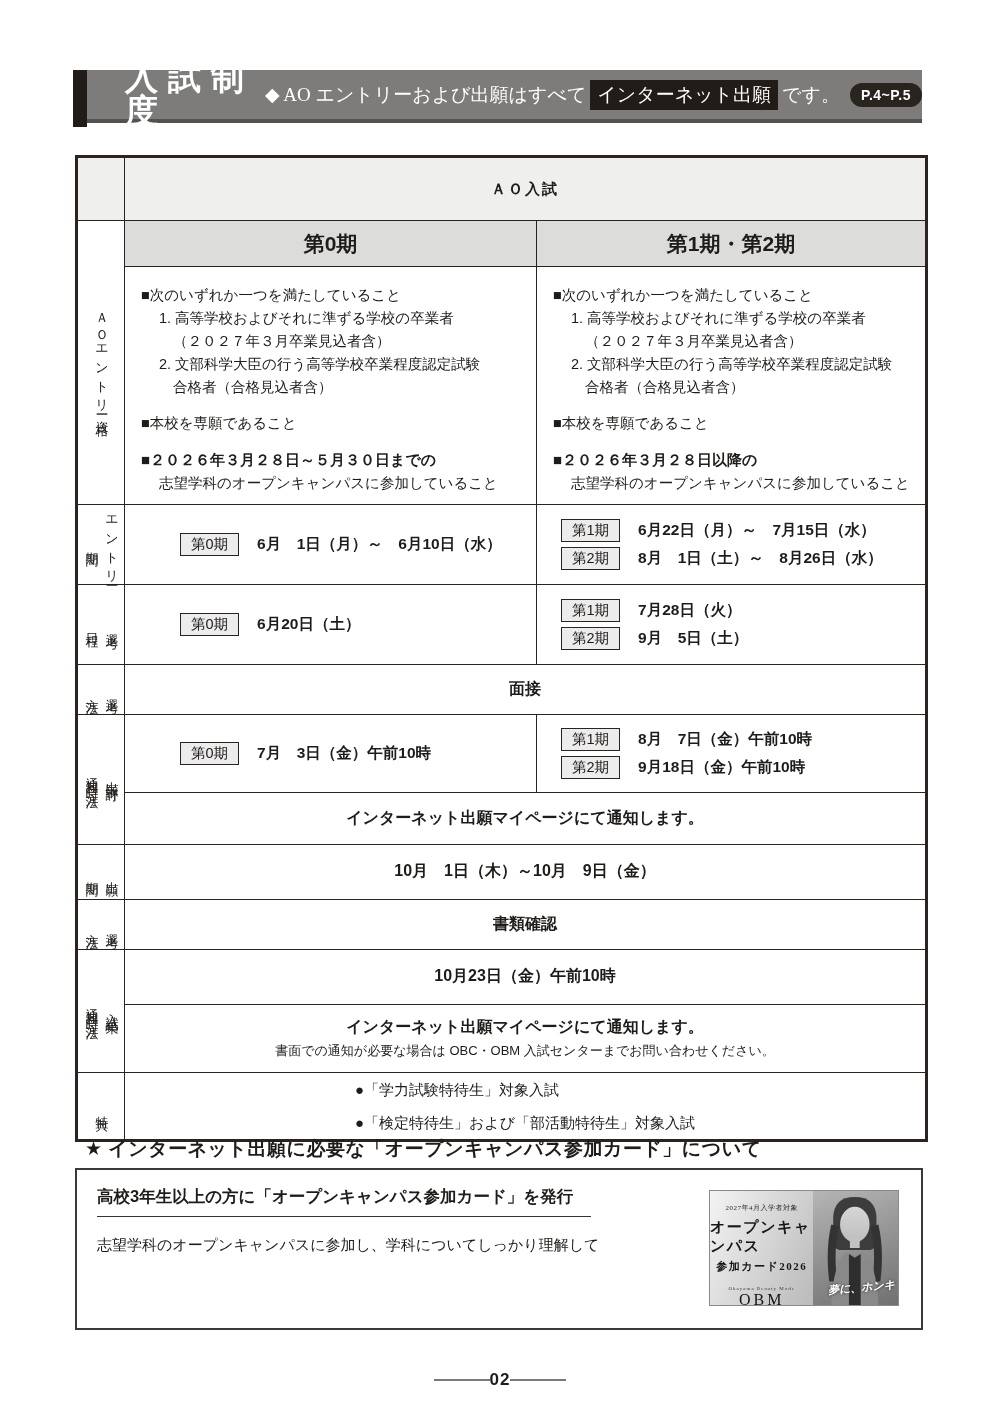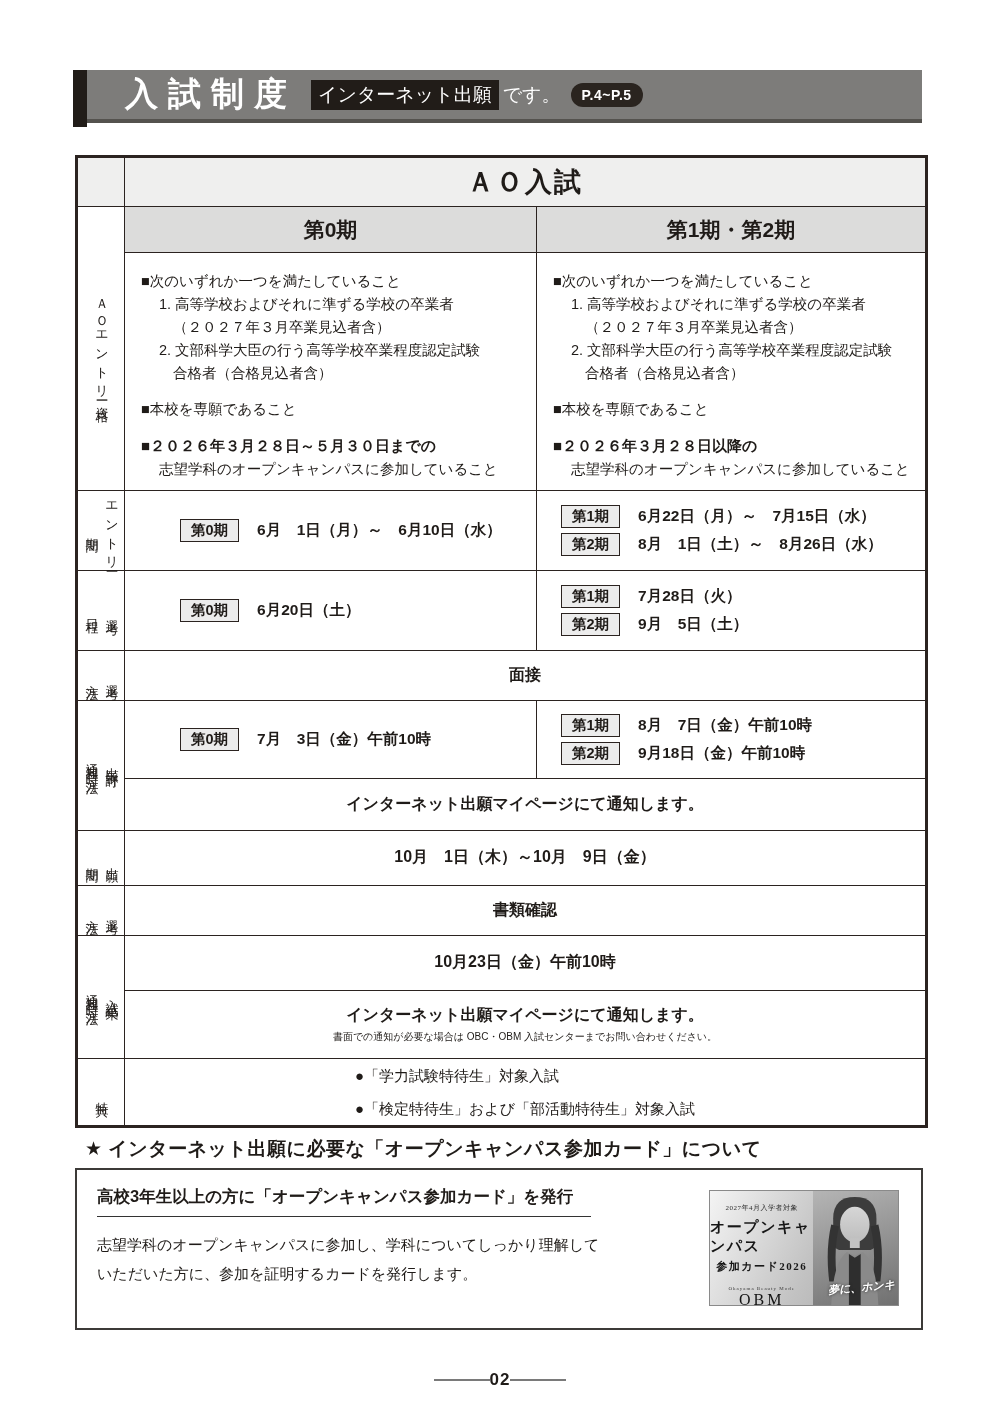--- a/index.html
+++ b/index.html
@@ -21,44 +21,44 @@
               font-size:19px; color:#fff; display:flex; align-items:center; white-space:nowrap;}
   .banner-hl{background:var(--banner-dark); color:#ffffff; padding:2px 7px; margin:0 4px;}
   .banner-badge{margin-left:10px; background:#2a241f; color:#fff; font-size:14px; font-weight:700;
                 padding:5px 11px; border-radius:15px; letter-spacing:.5px;
                 font-family:"Liberation Sans",sans-serif; line-height:1;}
 
   
   table.main{position:absolute; left:75px; top:155px; width:850px; border-collapse:collapse;
              table-layout:fixed; border:3px solid #2b2320;}
   table.main td{border:1.5px solid #2b2320; vertical-align:middle;}
-  .ao-title{background:var(--head-light); text-align:center; font-size:27px; font-weight:700;
-            height:50px; letter-spacing:2px;}
+  .ao-title{background:var(--head-light); text-align:center; font-size:15px; font-weight:700;
+            height:64px; letter-spacing:2px;}
   .corner{background:var(--head-light);}
   .col-h{background:var(--head-mid); text-align:center; font-size:21px; font-weight:700; height:46px;}
   .lbl{background:#fff; text-align:center;}
   .vlabel{display:inline-flex; flex-direction:row-reverse; align-items:center;
           justify-content:center; gap:3px;}
   .vlabel span{writing-mode:vertical-rl; text-orientation:mixed; font-size:13px;
                letter-spacing:3px; line-height:1.3;}
   .qual{vertical-align:top; padding:16px 8px 8px 16px; font-size:14.5px; line-height:1.45; height:232px;}
   .qual p{margin:2px 0;}
   .qual .ind1{padding-left:18px;}
   .qual .ind2{padding-left:32px;}
   .qual .sp{margin-top:15px;}
   .qual .bold{font-weight:700; font-size:15px;}
   .chip{display:inline-block; border:1.5px solid #2b2320; background:var(--chip-bg);
-        font-weight:700; font-size:14.5px; line-height:21px; padding:0 10px; white-space:nowrap;}
+        font-weight:400; font-size:14.5px; line-height:21px; padding:0 10px; white-space:nowrap;}
   .date{font-weight:700; font-size:15.5px; white-space:nowrap;}
   .rowflex{display:flex; align-items:center; gap:18px;}
   .cell-p0{padding-left:55px;}
   .cell-p12{padding-left:24px;}
   .cell-p12 .rowflex{margin:5px 0;}
   .centerb{text-align:center; font-weight:700; font-size:16px;}
-  .note-line{text-align:center; font-size:10px; margin-top:4px;}
+  .note-line{text-align:center; font-size:13px; margin-top:4px;}
   .gray-top{border-top:1.5px solid #9b9b9b !important;}
   td.benefit{text-align:center;}
   .benefit-block{display:inline-block; text-align:left; font-size:15px; line-height:2.2;}
 
   
   .star-title{position:absolute; left:85px; top:1136px; font-size:19px; font-weight:700; letter-spacing:.5px;}
   .oc-box{position:absolute; left:75px; top:1168px; width:848px; height:162px; border:2px solid #3c3a38;}
   .oc-heading{position:absolute; left:20px; top:16px; font-size:16.5px; font-weight:700;
               border-bottom:1.5px solid #333; padding:0 18px 8px 0;}
   .oc-para{position:absolute; left:20px; top:60px; font-size:15px; line-height:1.95;}
@@ -84,20 +84,21 @@
   .dash{width:56px; height:2px; background:#7a7a7a;}
   .pagenum{font-size:17px; font-weight:600; letter-spacing:1px;}
 </style>
 </head>
 <body>
 
 <div class="banner">
   <div class="banner-bar"></div>
   <div class="banner-title">入試制度</div>
   <div class="banner-sub">
+    <span>◆ AO エントリーおよび出願はすべて</span>
     <span class="banner-hl">インターネット出願</span>
     <span>です。</span>
   </div>
   <div class="banner-badge">P.4~P.5</div>
 </div>
 
 <table class="main">
   <colgroup>
       <col style="width:48px">
       <col style="width:412px">
@@ -282,21 +283,20 @@
   </tr>
 </tbody>
   </table>
 
 <div class="star-title">★ インターネット出願に必要な「オープンキャンパス参加カード」について</div>
 
 <div class="oc-box">
   <div class="oc-heading">高校3年生以上の方に「オープンキャンパス参加カード」を発行</div>
   <div class="oc-para">
     <div>志望学科のオープンキャンパスに参加し、学科についてしっかり理解して</div>
-    <div>いただいた方に、参加を証明するカードを発行します。</div>
   </div>
 
   <div class="oc-card">
     <div class="card-left">
       <div class="card-l1">2027年4月入学者対象</div>
       <div class="card-l2">オープンキャンパス</div>
       <div class="card-l3">参加カード2026</div>
       <div class="card-arc">Okayama Beauty Mode</div>
       <div class="card-logo">OBM</div>
     </div>

